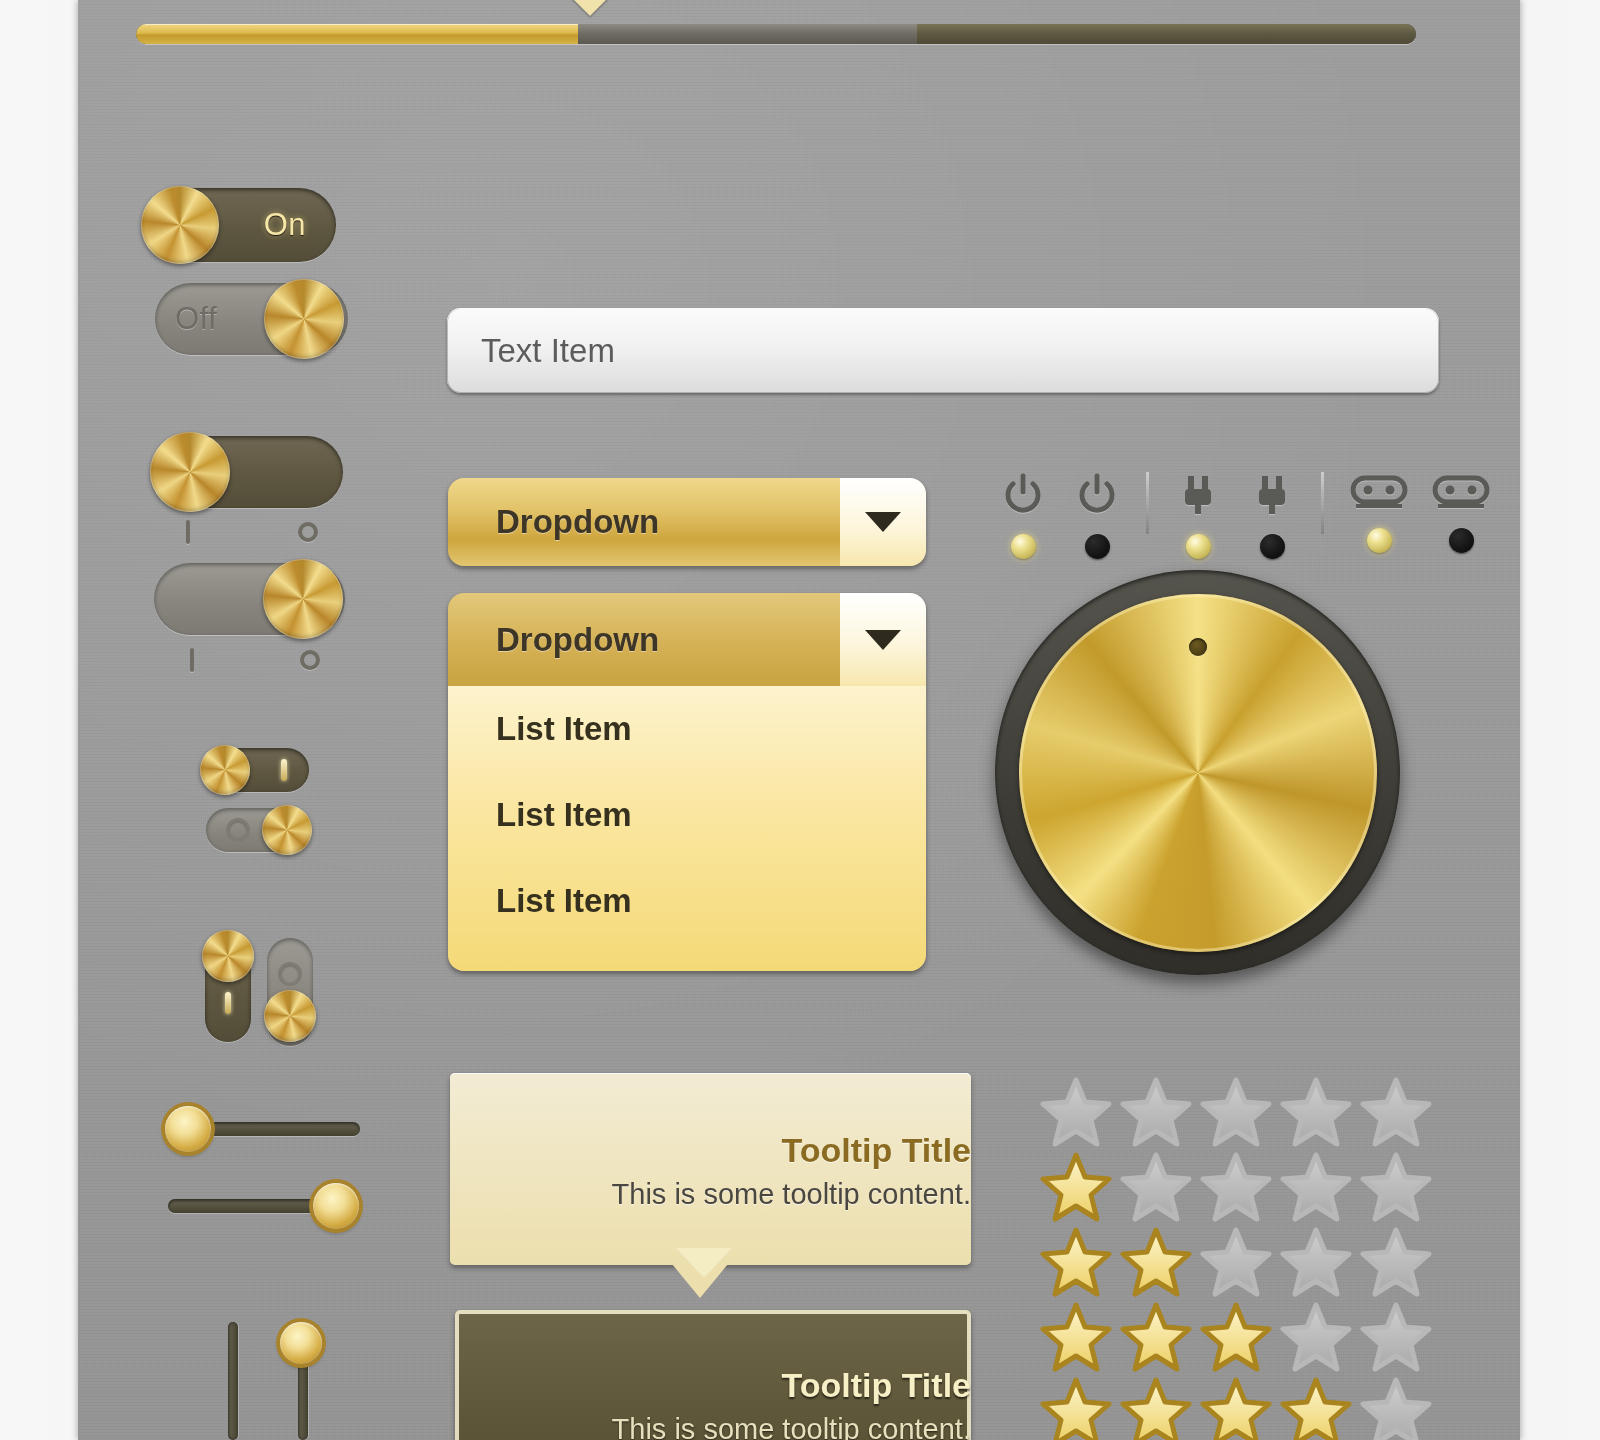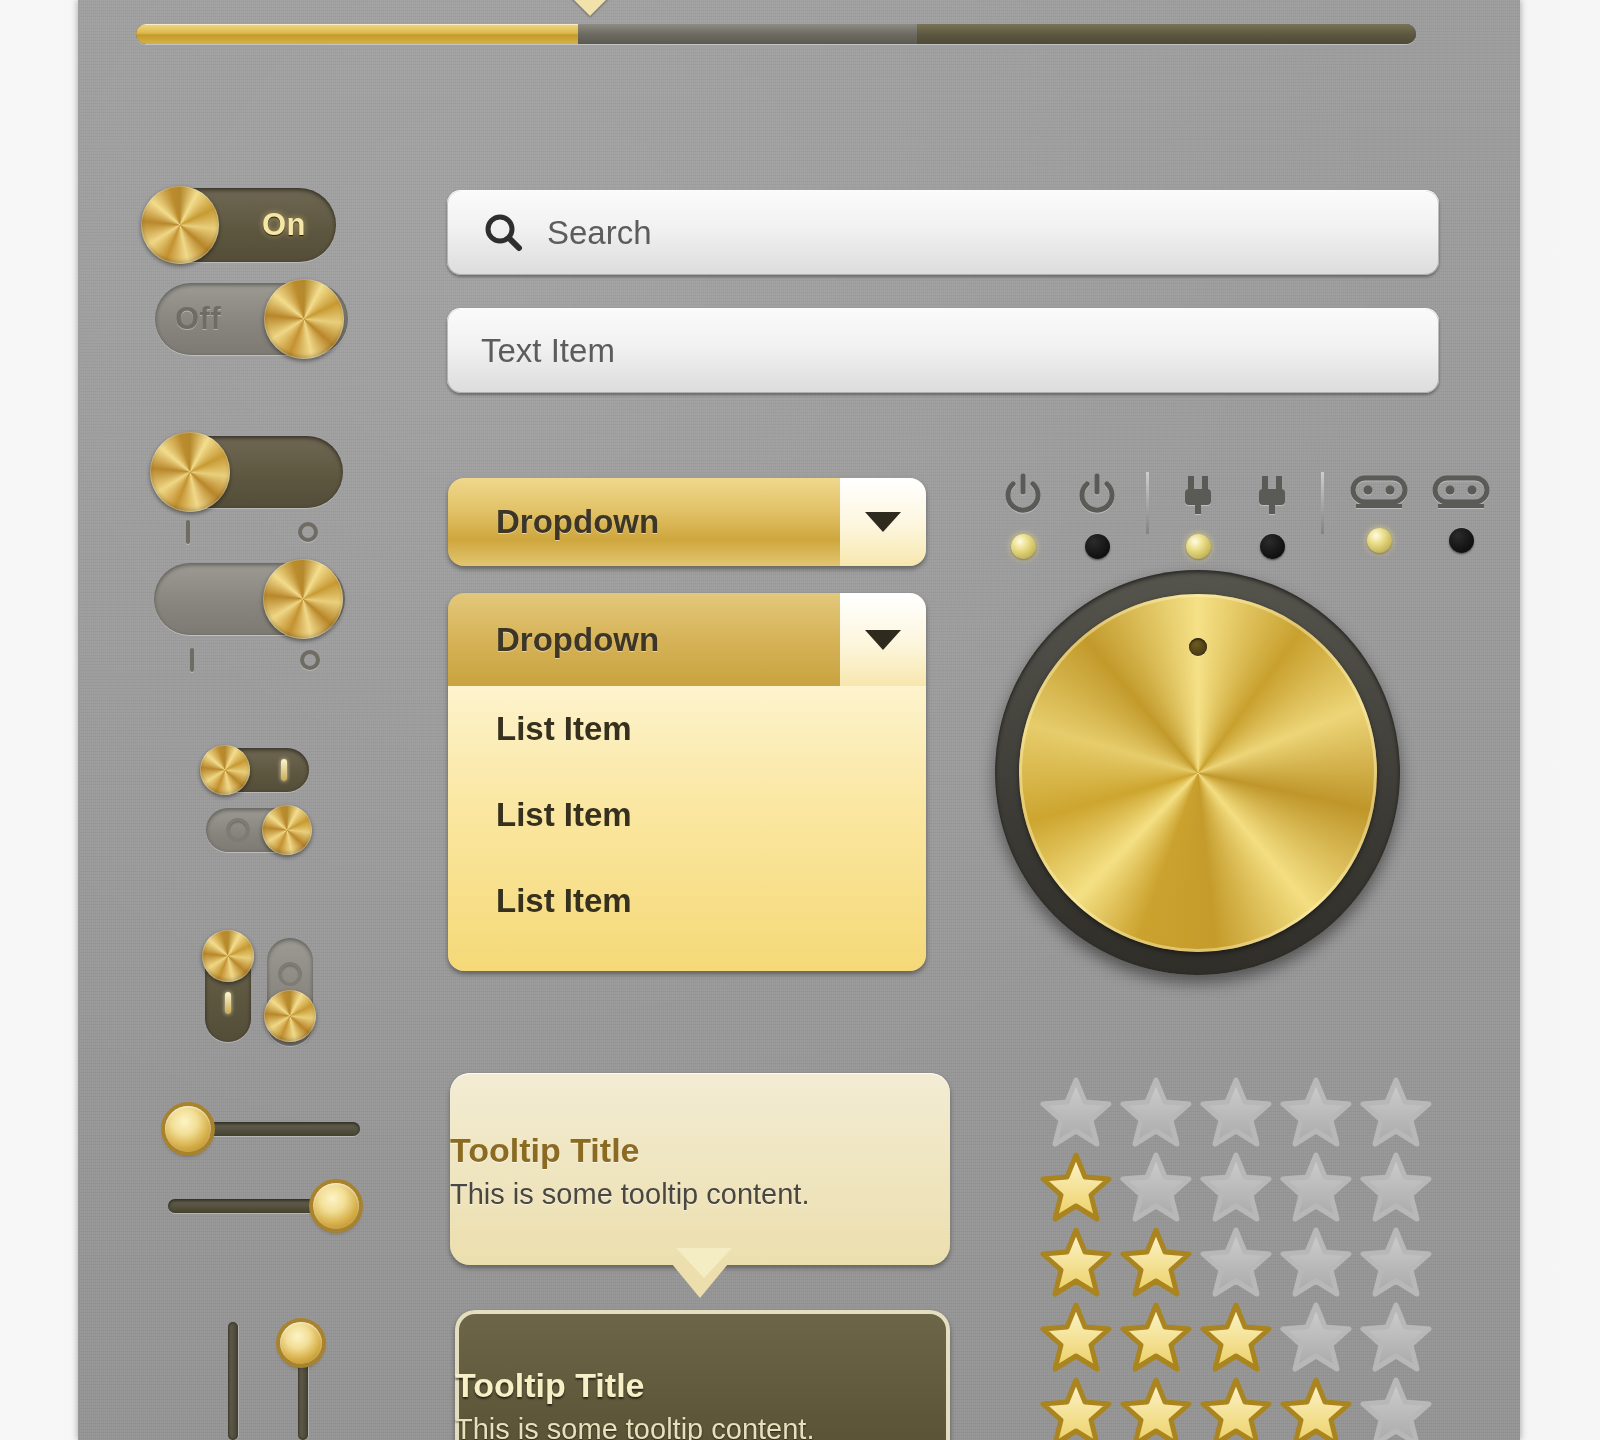--- a/index.html
+++ b/index.html
@@ -65,21 +65,21 @@
   .pill{position:absolute;border-radius:999px;display:flex;align-items:center;}
   .pill-dark{
     background:linear-gradient(180deg,#6f6753 0%,#5d563f 60%,#534d39 100%);
     box-shadow:inset 0 2px 4px rgba(0,0,0,.55),0 1px 0 rgba(255,255,255,.3);
   }
   .pill-grey{
     background:linear-gradient(180deg,#9c9a93 0%,#86847c 60%,#7c7a72 100%);
     box-shadow:inset 0 2px 4px rgba(0,0,0,.40),0 1px 0 rgba(255,255,255,.35);
   }
   .pill-label{
-    font-weight:bold;font-size:31px;letter-spacing:.5px;
+    font-weight:normal;font-size:31px;letter-spacing:.5px;
   }
   .lbl-on{color:#f6e6a7;text-shadow:0 1px 1px rgba(0,0,0,.75), 0 0 6px rgba(245,220,130,.55);}
   .lbl-off{color:#6e6c64;text-shadow:0 1px 0 rgba(255,255,255,.35);}
 
   
   .tick-i{position:absolute;width:4px;border-radius:2px;
     background:#6e6c63;box-shadow:0 1px 0 rgba(255,255,255,.35);}
   .tick-o{position:absolute;border-radius:50%;border:4px solid #6e6c63;
     box-shadow:0 1px 0 rgba(255,255,255,.35);}
 
@@ -155,21 +155,21 @@
         #cba22e 0deg,#f4e084 24deg,#cda52f 54deg,#e6cc6b 86deg,
         #c29a2b 120deg,#f5e187 160deg,#c8a02e 196deg,#edd578 228deg,
         #bf962a 262deg,#f3de81 300deg,#c59c2c 334deg,#cba22e 360deg);
     box-shadow:inset 0 0 0 3px rgba(255,245,190,.45), 0 2px 5px rgba(0,0,0,.5);}
   #big-knob-indicator{position:absolute;left:50%;top:44px;margin-left:-9px;
     width:18px;height:18px;border-radius:50%;
     background:radial-gradient(circle at 40% 35%,#6e5a20,#3a2f10);
     box-shadow:inset 0 1px 2px rgba(0,0,0,.8),0 1px 0 rgba(255,245,190,.5);}
 
   
-  .tooltip{position:absolute;border-radius:20px;text-align:left;}
+  .tooltip{position:absolute;border-radius:5px;text-align:right;padding-left:21px;}
   .tt-light{
     background:linear-gradient(180deg,#f3ecd4 0%,#efe5c0 50%,#ecdfae 100%);
     box-shadow:0 3px 5px rgba(0,0,0,.35), inset 0 1px 0 rgba(255,255,255,.8);
   }
   .tt-dark{
     background:linear-gradient(180deg,#6e6648 0%,#5e5739 55%,#534d33 100%);
     box-shadow:0 3px 5px rgba(0,0,0,.4),
                inset 0 0 0 4px rgba(250,244,215,.85);
   }
   .tt-title{font-size:34px;font-weight:bold;}
@@ -253,29 +253,20 @@
   <div class="layer hslider-knob" style="left:165px;top:1106px;"></div>
 
   <div class="layer hslider-track" style="left:168px;top:1199px;width:170px;"></div>
   <div class="layer hslider-knob" style="left:313px;top:1183px;"></div>
 
   <div class="layer vslider-track" style="left:228px;top:1322px;height:118px;"></div>
 
   <div class="layer vslider-track" style="left:298px;top:1345px;height:95px;"></div>
   <div class="layer hslider-knob" style="left:280px;top:1322px;width:42px;height:42px;"></div>
 
-  <div class="layer field" style="left:447px;top:190px;width:958px;height:85px;padding-left:34px;">
-    <span style="display:flex;align-items:center;">
-      <svg width="44" height="44" viewBox="0 0 44 44">
-        <circle cx="19" cy="18" r="12" fill="none" stroke="#2e2e2e" stroke-width="5"></circle>
-        <line x1="28" y1="27" x2="38" y2="37" stroke="#2e2e2e" stroke-width="6" stroke-linecap="round"></line>
-      </svg>
-    </span>
-    <span class="field-text field-ph" style="margin-left:22px;">Search</span>
-  </div>
 
   <div class="layer field" style="left:447px;top:308px;width:958px;height:85px;padding-left:34px;">
     <span class="field-text field-ph">Text Item</span>
   </div>
 
   <div class="layer dd" style="left:448px;top:478px;width:478px;height:88px;">
     <div class="dd-head">
       <div class="dd-head-label">Dropdown</div>
       <div class="dd-arrowbox">
         <span class="dd-caret"></span>

